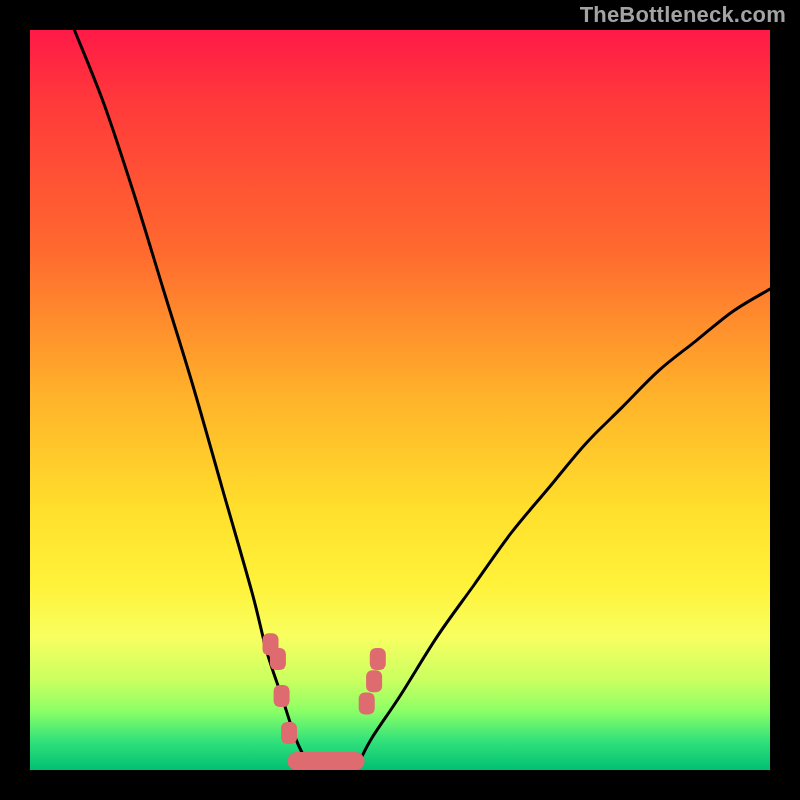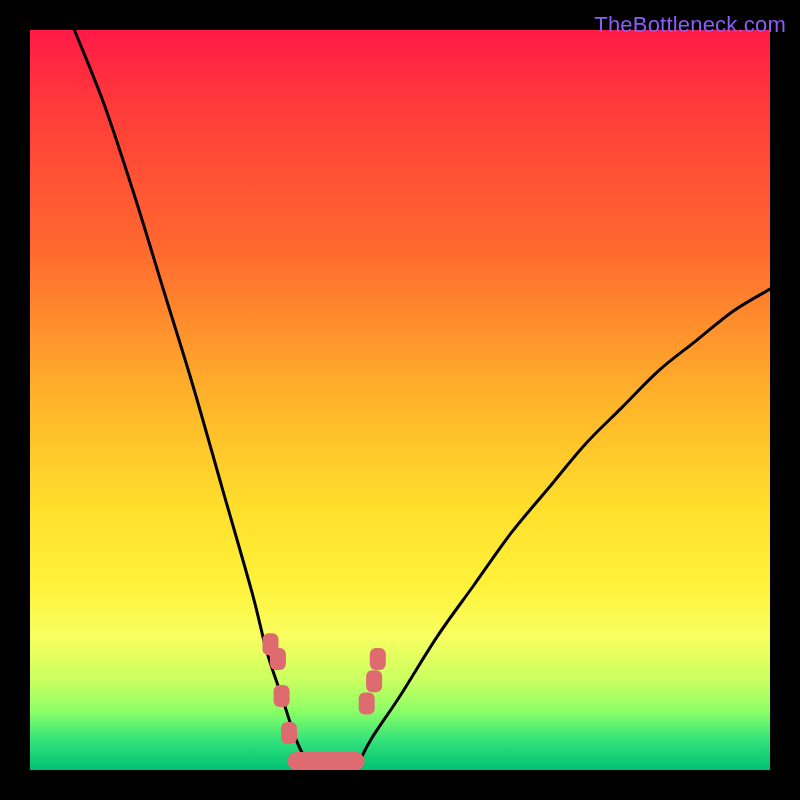--- a/index.html
+++ b/index.html
@@ -32,25 +32,25 @@
       #fff23a 75%,
       #f8ff60 82%,
       #c9ff60 88%,
       #8cff66 92%,
       #33e27a 96%,
       #00c074 100%
     );
   }
   .watermark {
     position: absolute;
-    top: 12px;
+    top: 2px;
     right: 14px;
-    color: #8b5cf6;
+    color: #a3a3a3;
     font-size: 22px;
-    font-weight: 400;
+    font-weight: 700;
     letter-spacing: 0.2px;
     pointer-events: none;
     z-index: 3;
   }
   svg.curves {
     position: absolute;
     left: 0;
     top: 0;
     width: 740px;
     height: 740px;

